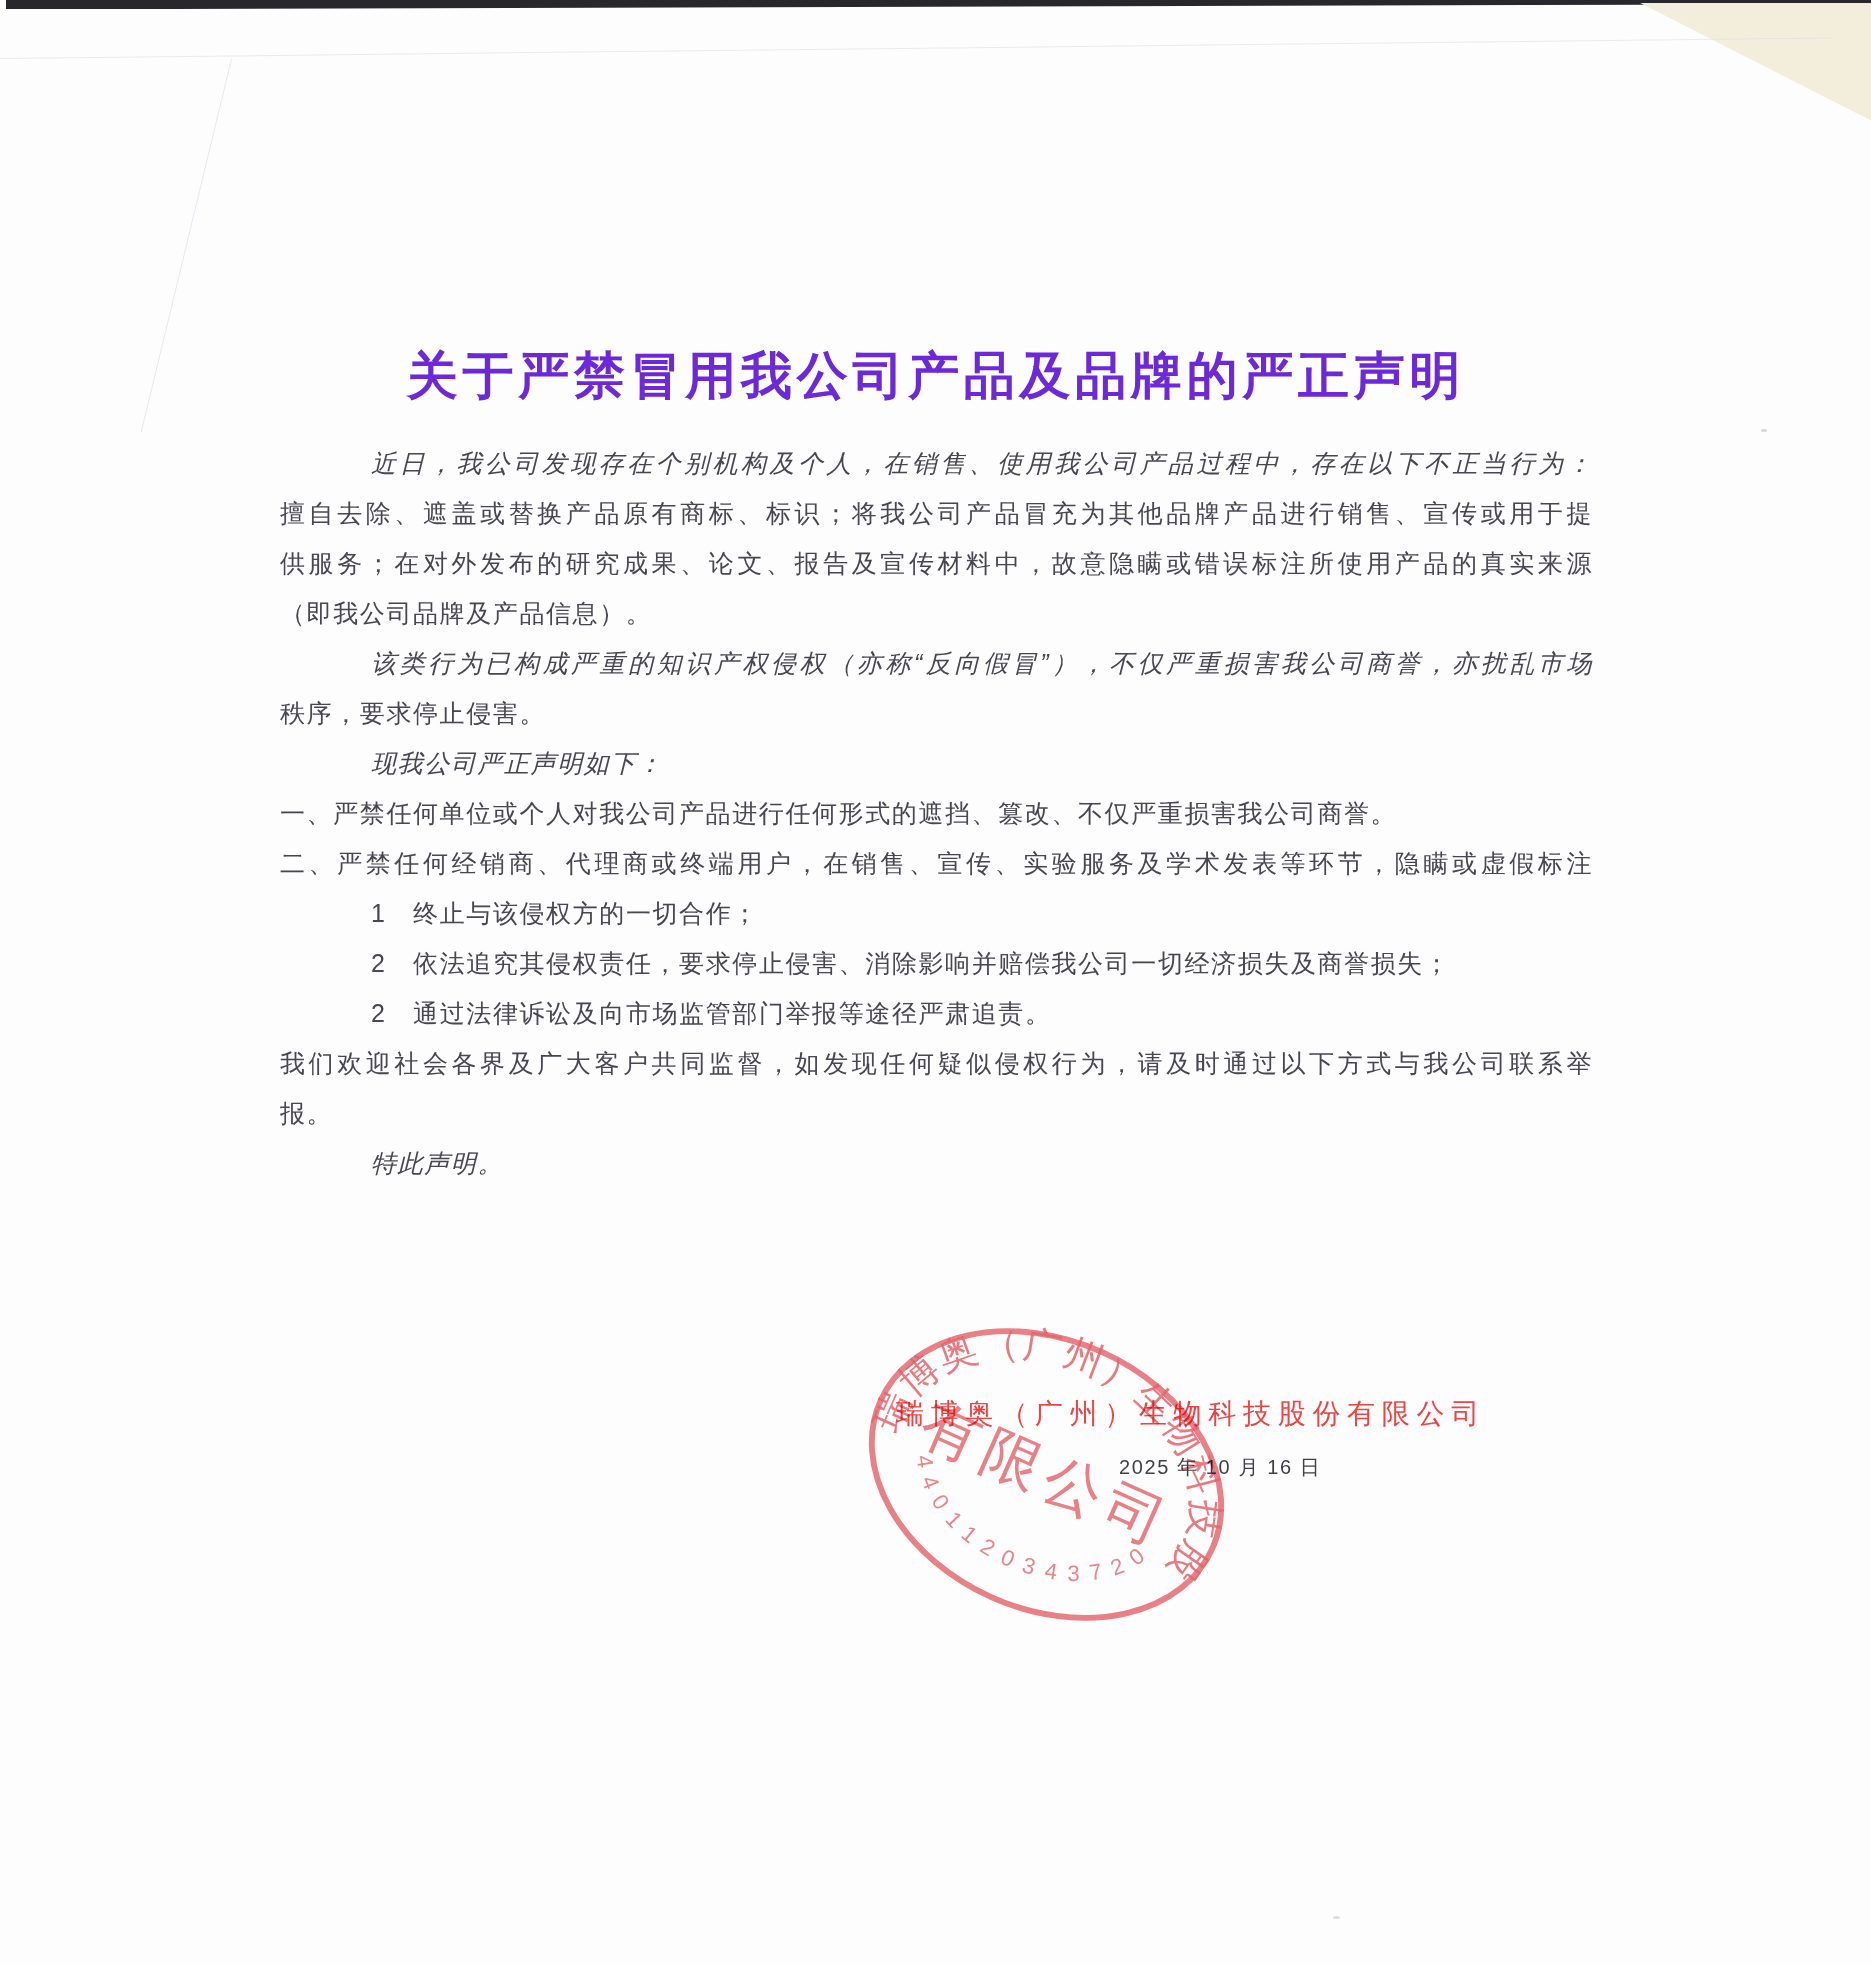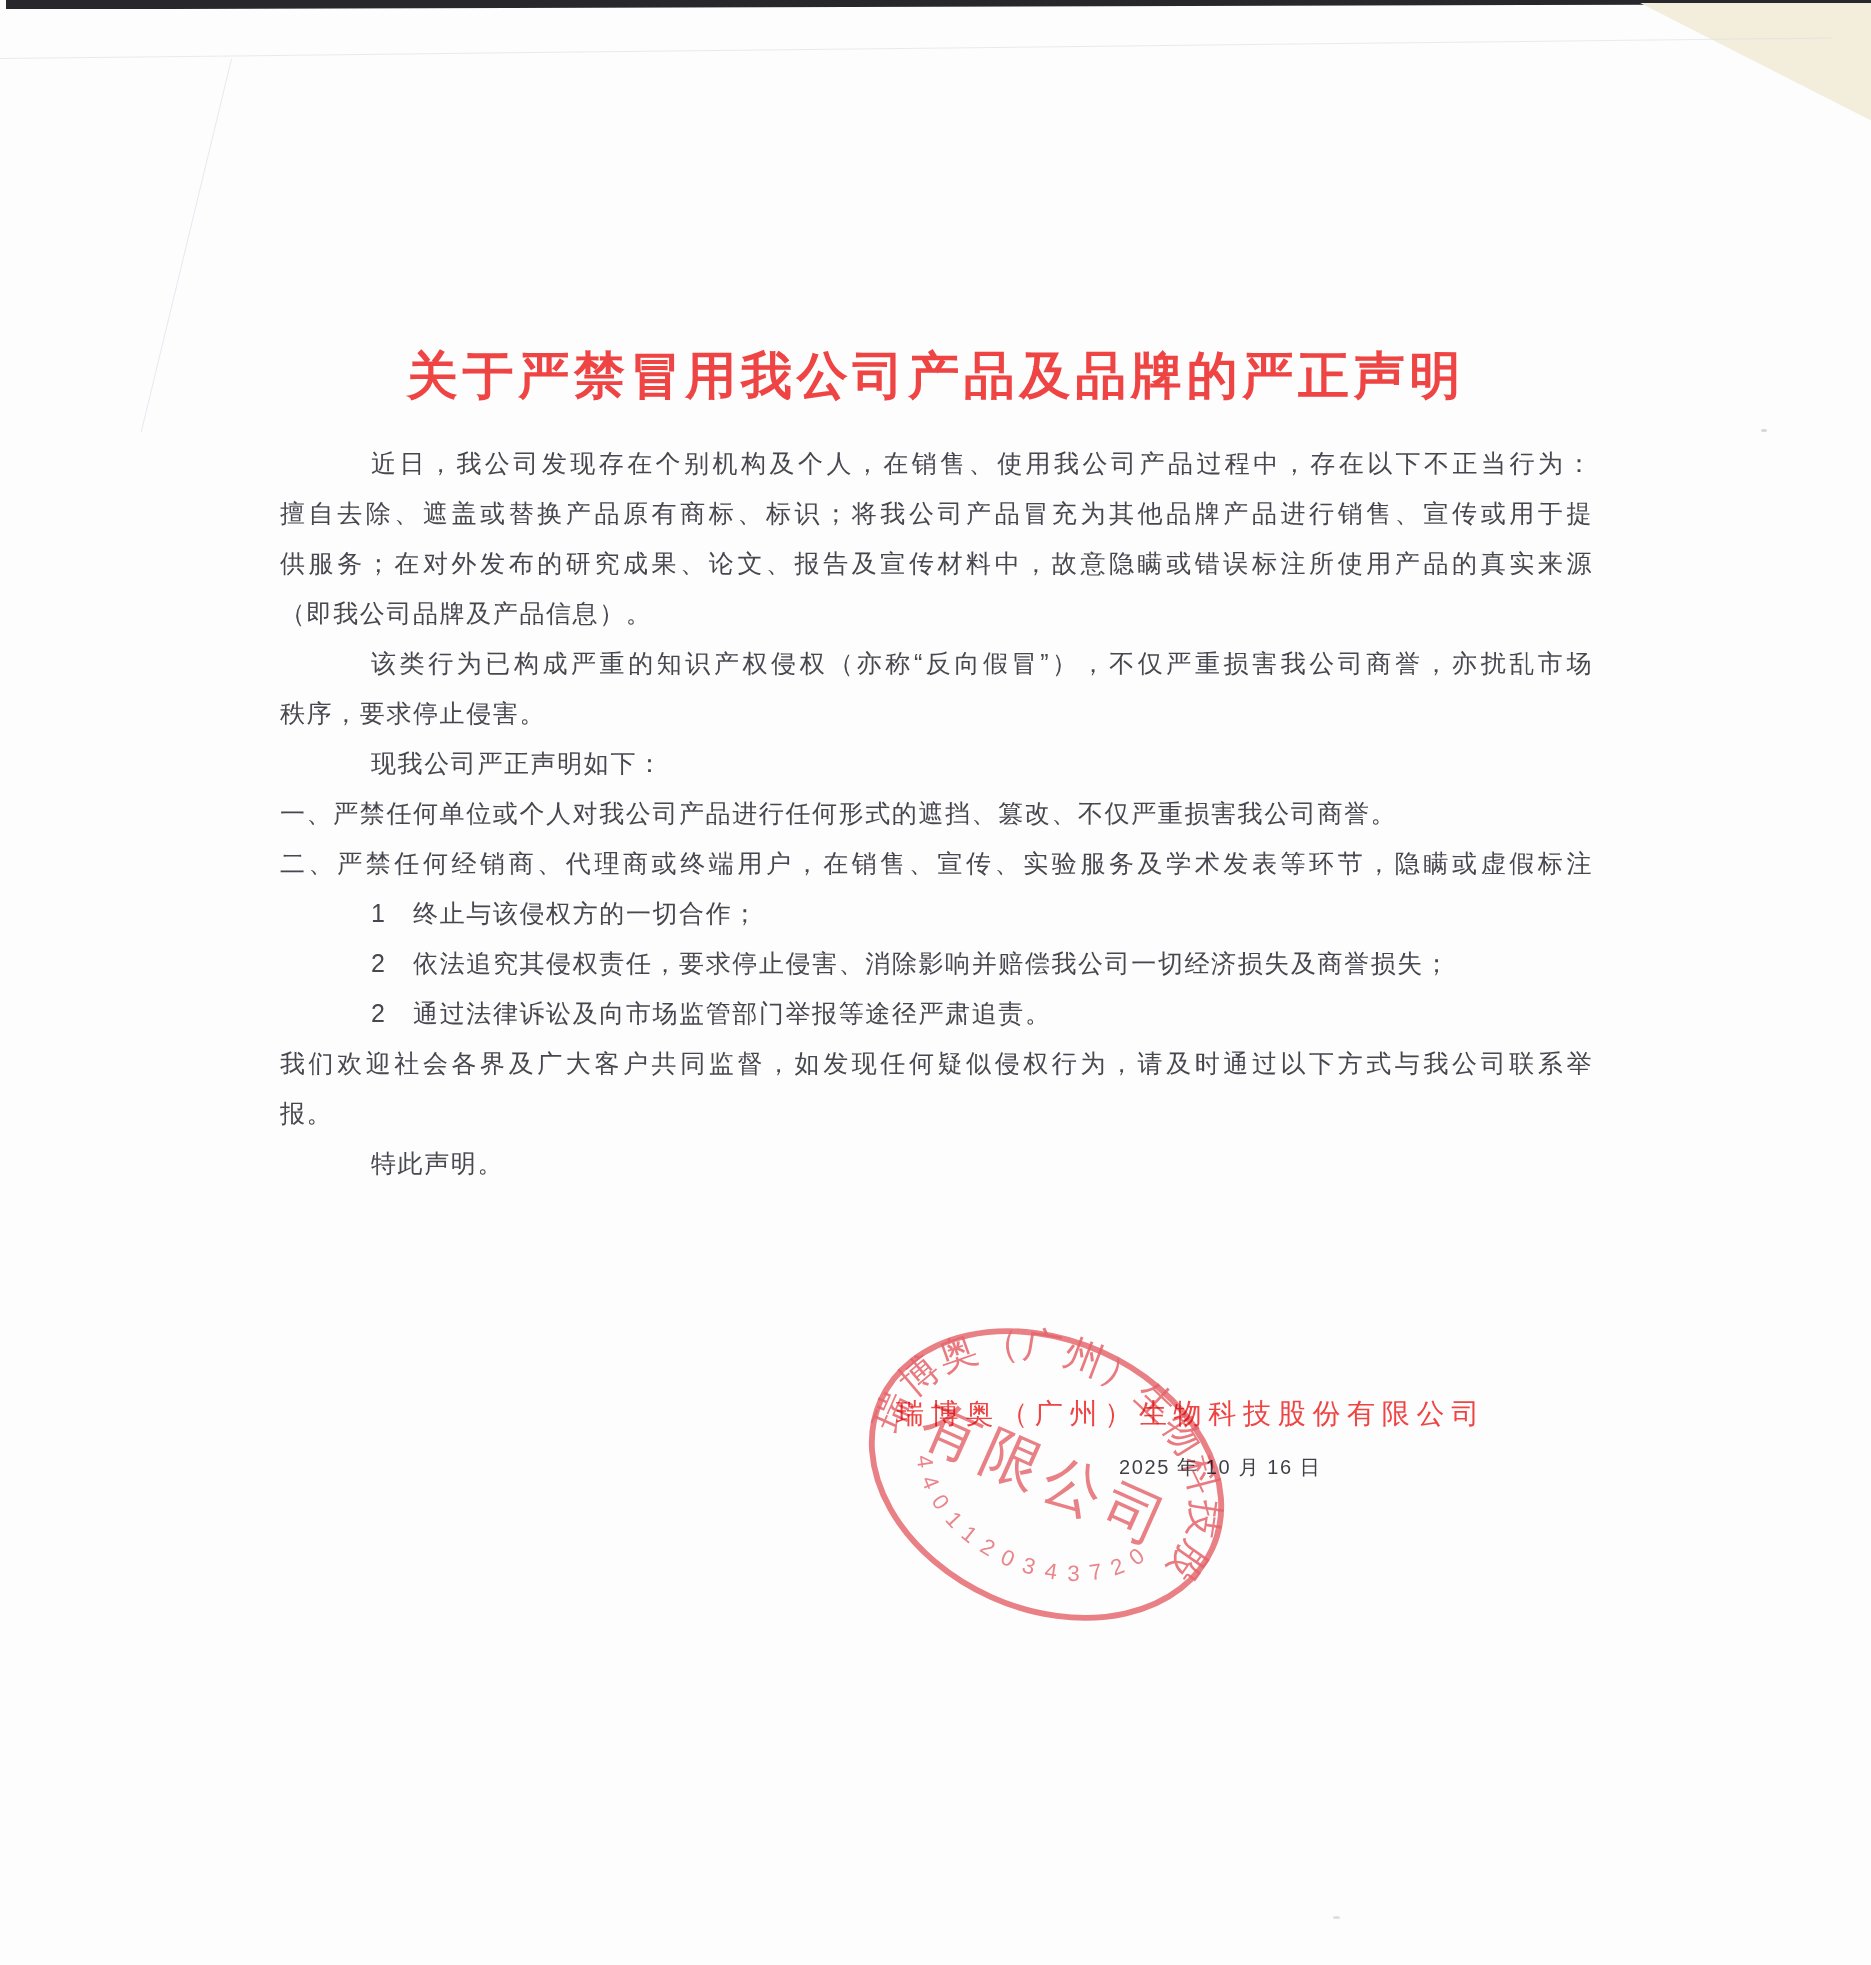--- a/index.html
+++ b/index.html
@@ -38,31 +38,31 @@
   }
   .speck { position: absolute; border-radius: 50%; }
   .speck.s1 { left: 1761px; top: 429px; width: 6.3px; height: 2.8px; background: rgba(150,152,162,.38); }
   .speck.s2 { left: 1333px; top: 1916px; width: 7px; height: 3.1px; background: rgba(150,152,162,.30); }
 
   
   .doc-title {
     position: absolute; top: 346px; left: 0; width: 100%;
     text-align: center;
     font-size: 51px; line-height: 59px; font-weight: 600;
-    letter-spacing: 4.7px; color: #ef4444;
+    letter-spacing: 4.7px; color: #6d28d9;
     white-space: nowrap;
   }
   .doc-body {
     position: absolute; top: 438px; left: 280px; width: 1313px;
     font-size: 25px; line-height: 50px; letter-spacing: 1.6px;
     color: #47474f;
   }
   .ln { height: 50px; white-space: nowrap; }
   .ln.fill { text-align: justify; text-align-last: justify; }
-  .ln.ind  { padding-left: 91px; }
+  .ln.ind  { padding-left: 91px; font-style: italic; }
   .ln.sub  { padding-left: 91px; }
 
   .sig-company {
     position: absolute; top: 1398px; left: 896px; height: 31px; line-height: 31px;
     font-size: 28px; letter-spacing: 6.7px; color: #ef4444; white-space: nowrap;
   }
   .sig-date {
     position: absolute; top: 1454px; left: 1119px; height: 26px; line-height: 26px;
     font-size: 20px; letter-spacing: 1.6px; color: #3f3f48; white-space: nowrap;
   }

